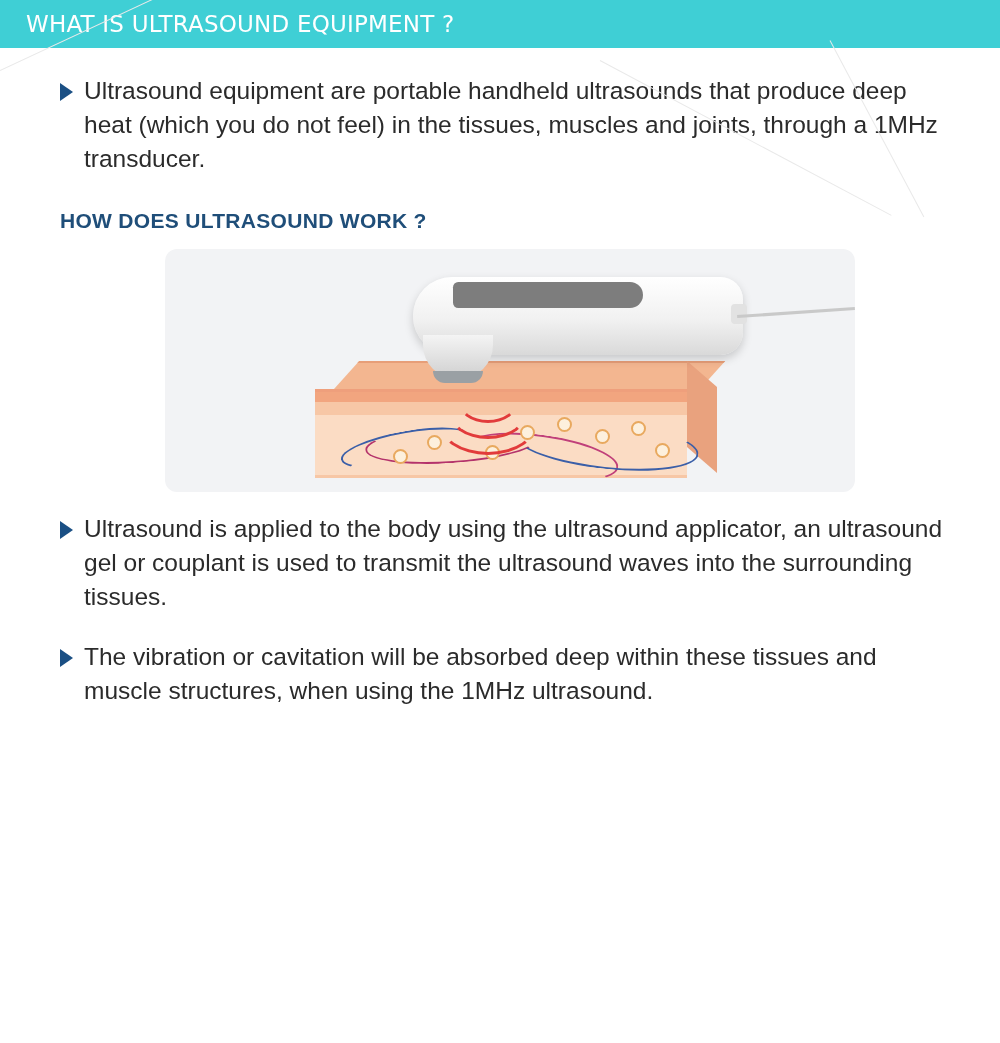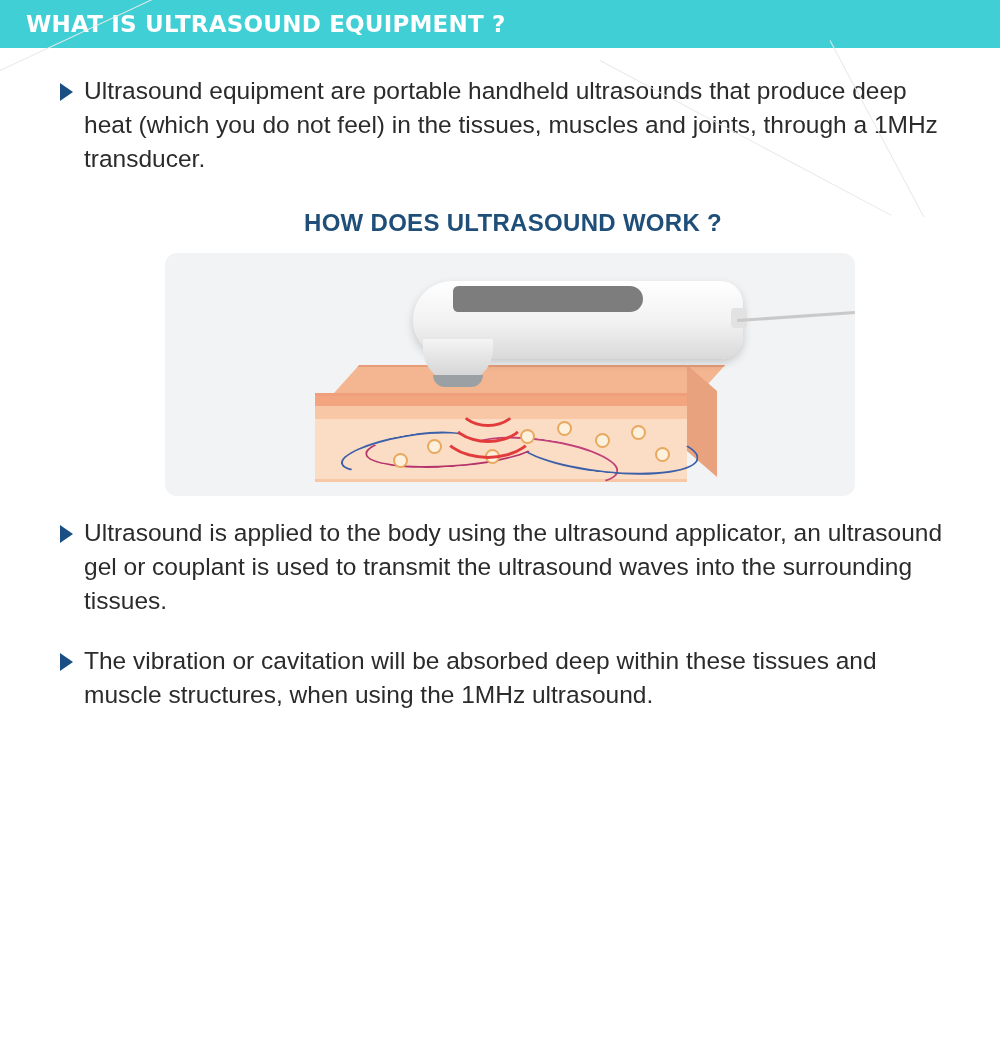--- a/index.html
+++ b/index.html
@@ -22,21 +22,21 @@
     height: 48px;
     background: #3fcfd5;
     display: flex;
     align-items: center;
     box-sizing: border-box;
     padding-left: 26px;
   }
   .header-title {
     color: #ffffff;
     font-family: "DejaVu Sans", sans-serif;
-    font-weight: bold;
+    font-weight: normal;
     font-size: 23px;
     letter-spacing: 0.2px;
     white-space: nowrap;
   }
 
   
   .content {
     padding: 26px 40px 0 60px;
     box-sizing: border-box;
   }
@@ -59,24 +59,23 @@
   .bullet-text {
     font-size: 24.5px;
     line-height: 1.38;
     color: #2b2b2b;
     max-width: 870px;
   }
 
   
   .section-heading {
     color: #1f4e79;
-    font-size: 24px;
+    font-size: 21px;
     letter-spacing: 0.3px;
-    margin: 34px 0 16px 6px;
-    text-align: center;
+    margin: 34px 0 16px 0;
   }
 
   
   .figure-wrap {
     display: flex;
     justify-content: center;
     margin-bottom: 20px;
   }
   .figure {
     position: relative;

